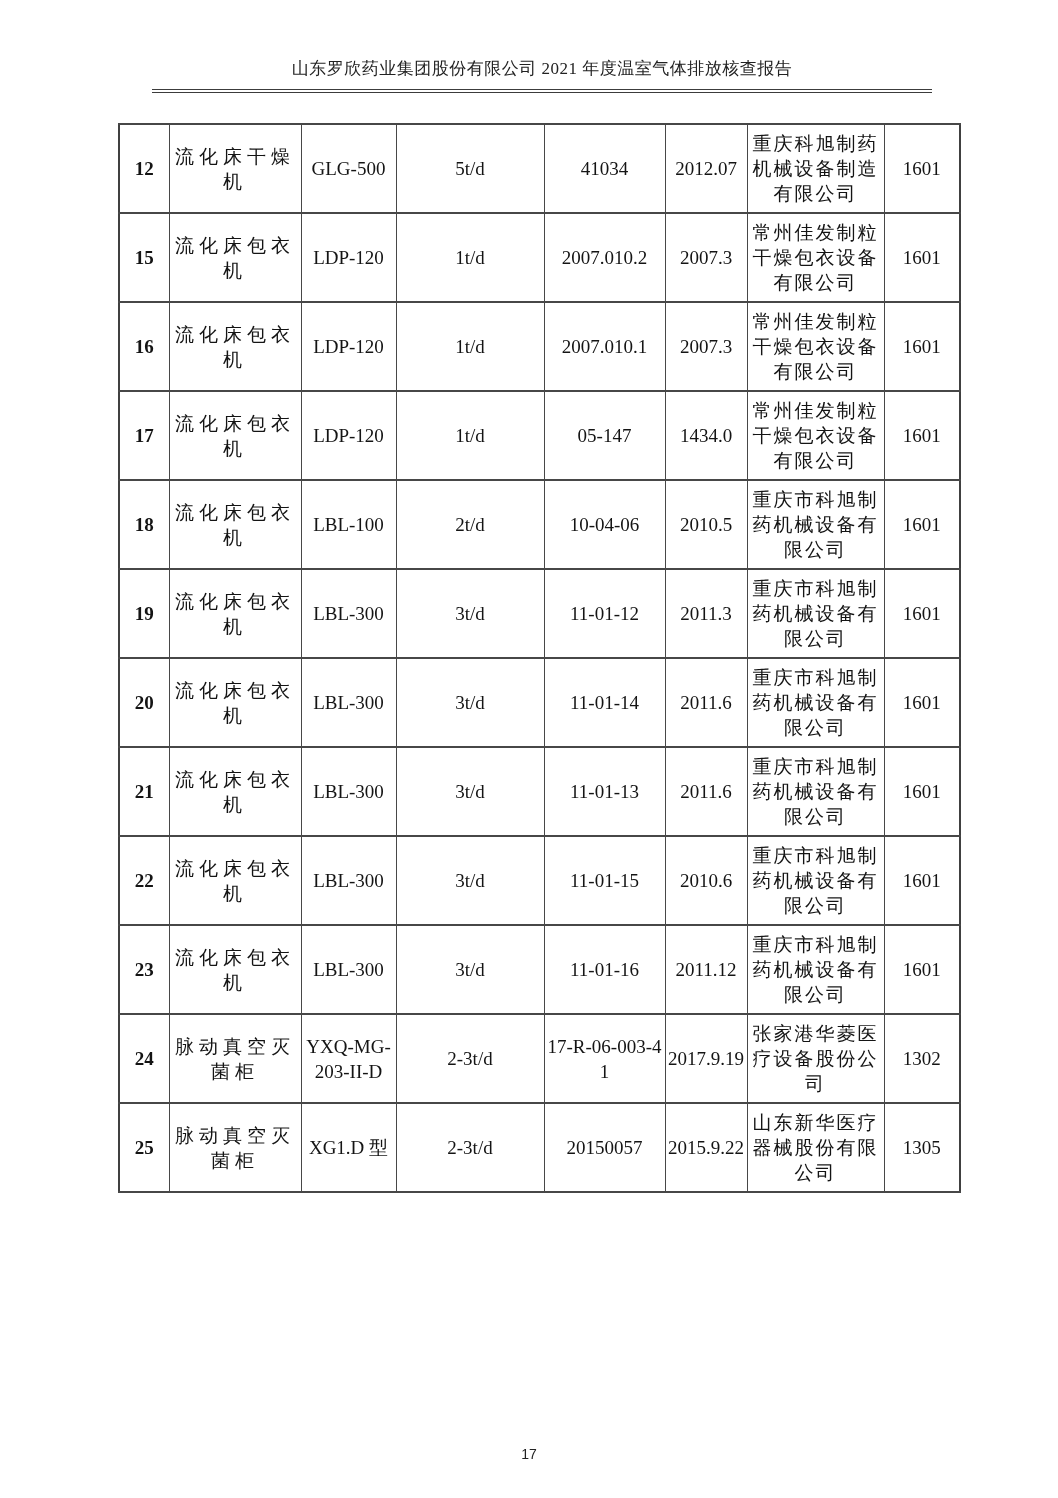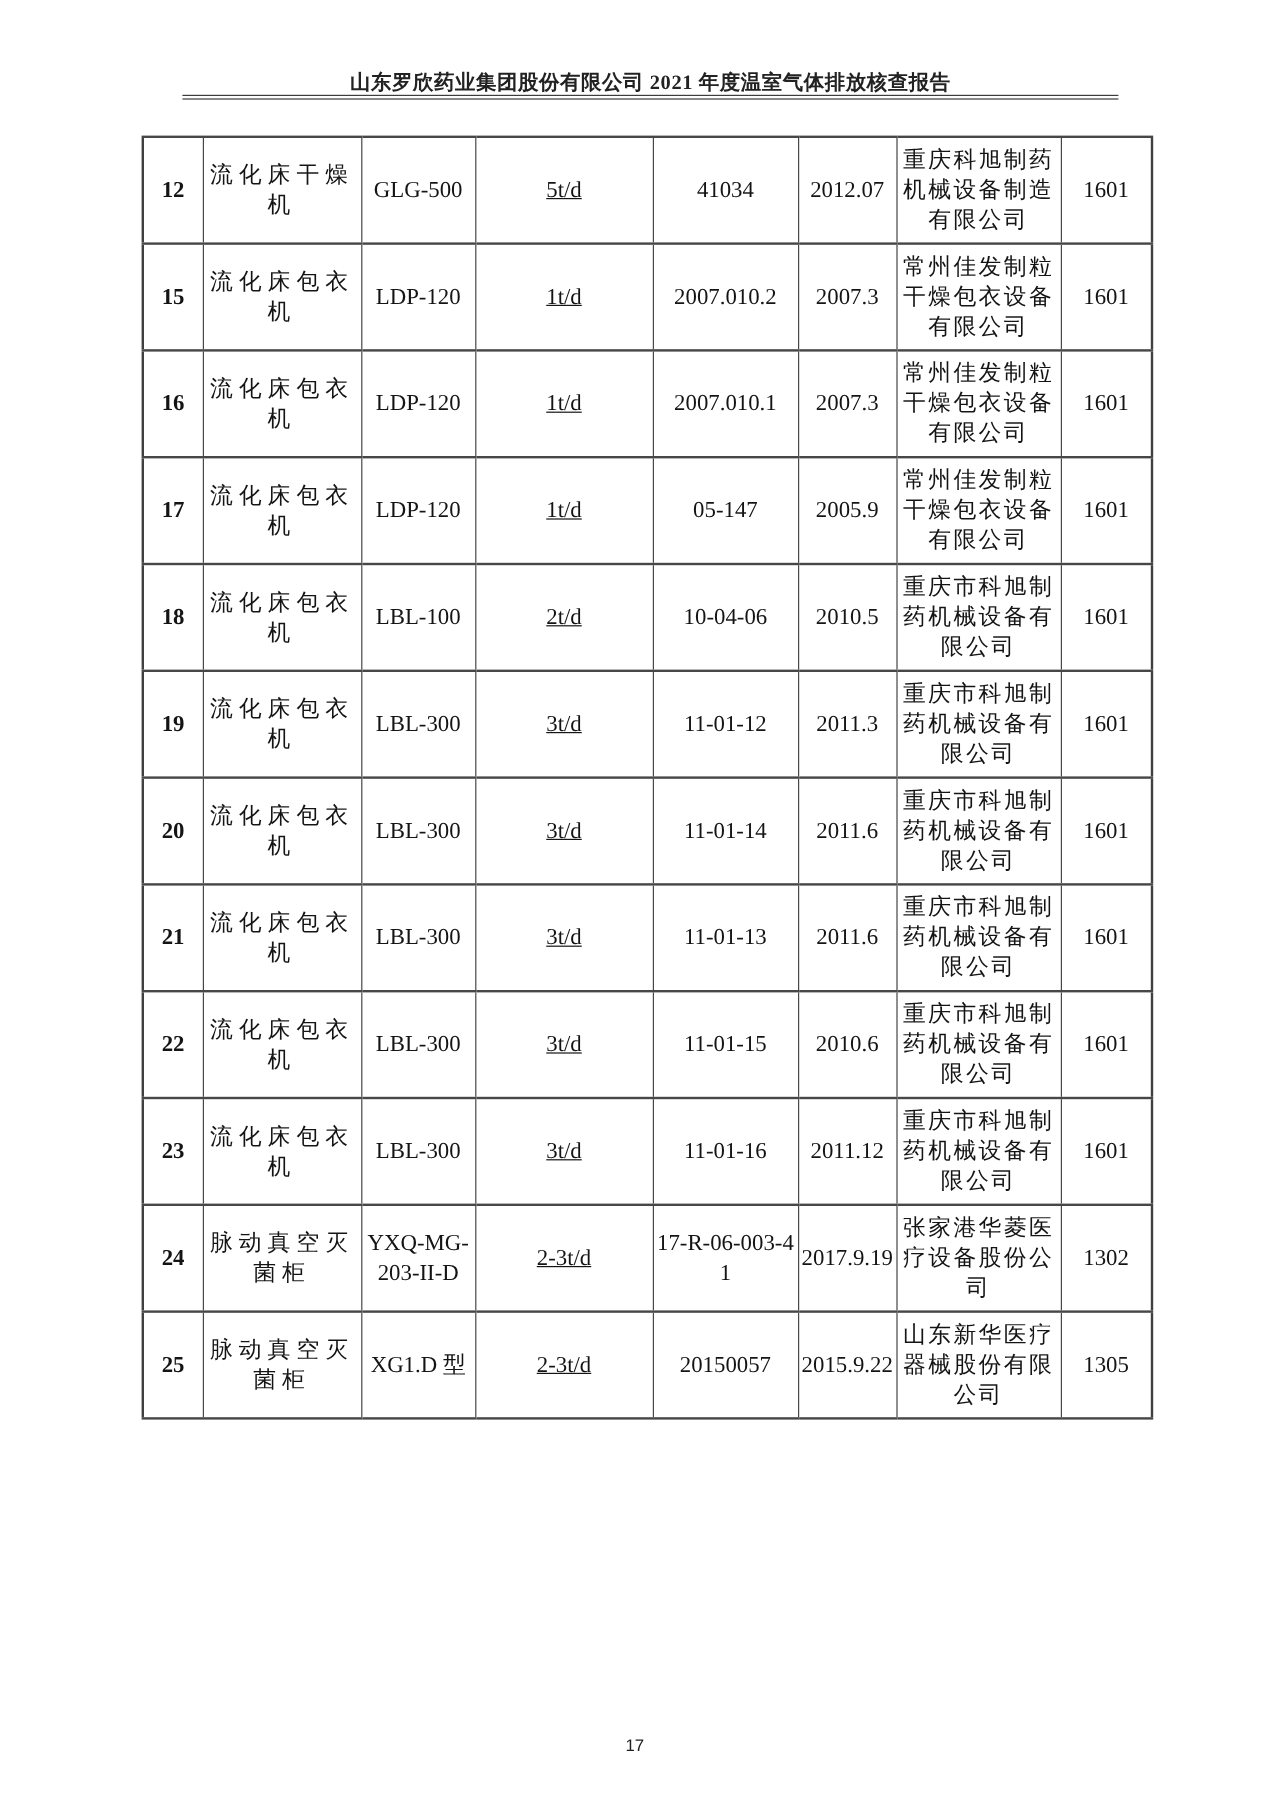--- a/index.html
+++ b/index.html
@@ -9,22 +9,21 @@
     position: relative;
     width: 1058px;
     height: 1498px;
     background: #ffffff;
     overflow: hidden;
   }
   .report-header {
     margin: 0 126px 0 152px;
     padding-top: 58px;
     border-bottom: 4px double #3c3c3c;
-    padding-bottom: 0;
-    font-weight: bold;
+    padding-bottom: 10px;
   }
   .report-header .title {
     text-align: center;
     font-size: 17px;
     line-height: 21px;
     color: #222;
     letter-spacing: 0.5px;
     white-space: nowrap;
   }
   table.equipment-table {
@@ -41,21 +40,21 @@
     border-top-width: 2px;
     border-bottom-width: 2px;
     text-align: center;
     vertical-align: middle;
     padding: 6px 2px;
   }
   table.equipment-table { border: 2px solid #404040; }
   td.col-no { padding: 6px 2px; font-weight: bold; }
   td.col-name { padding: 6px 4px; letter-spacing: 5px; }
   td.col-model { padding: 6px 6px; word-break: break-all; }
-  td.col-capacity { padding: 6px 4px; text-decoration: underline; }
+  td.col-capacity { padding: 6px 4px; }
   td.col-serial { padding: 6px 15px; word-break: break-all; }
   td.col-date { padding: 6px 5px; word-break: break-all; }
   td.col-mfr { padding: 6px 12px; letter-spacing: 2px; }
   td.col-code { padding: 6px 2px; }
   .page-footer {
     position: absolute;
     left: 0;
     bottom: 36px;
     width: 1058px;
     text-align: center;
@@ -119,21 +118,21 @@
       <td class="col-mfr">常州佳发制粒干燥包衣设备有限公司</td>
       <td class="col-code">1601</td>
     </tr>
 
     <tr>
       <td class="col-no">17</td>
       <td class="col-name">流化床包衣机</td>
       <td class="col-model">LDP-120</td>
       <td class="col-capacity">1t/d</td>
       <td class="col-serial">05-147</td>
-      <td class="col-date">2005.9</td>
+      <td class="col-date">1434.0</td>
       <td class="col-mfr">常州佳发制粒干燥包衣设备有限公司</td>
       <td class="col-code">1601</td>
     </tr>
 
     <tr>
       <td class="col-no">18</td>
       <td class="col-name">流化床包衣机</td>
       <td class="col-model">LBL-100</td>
       <td class="col-capacity">2t/d</td>
       <td class="col-serial">10-04-06</td>

